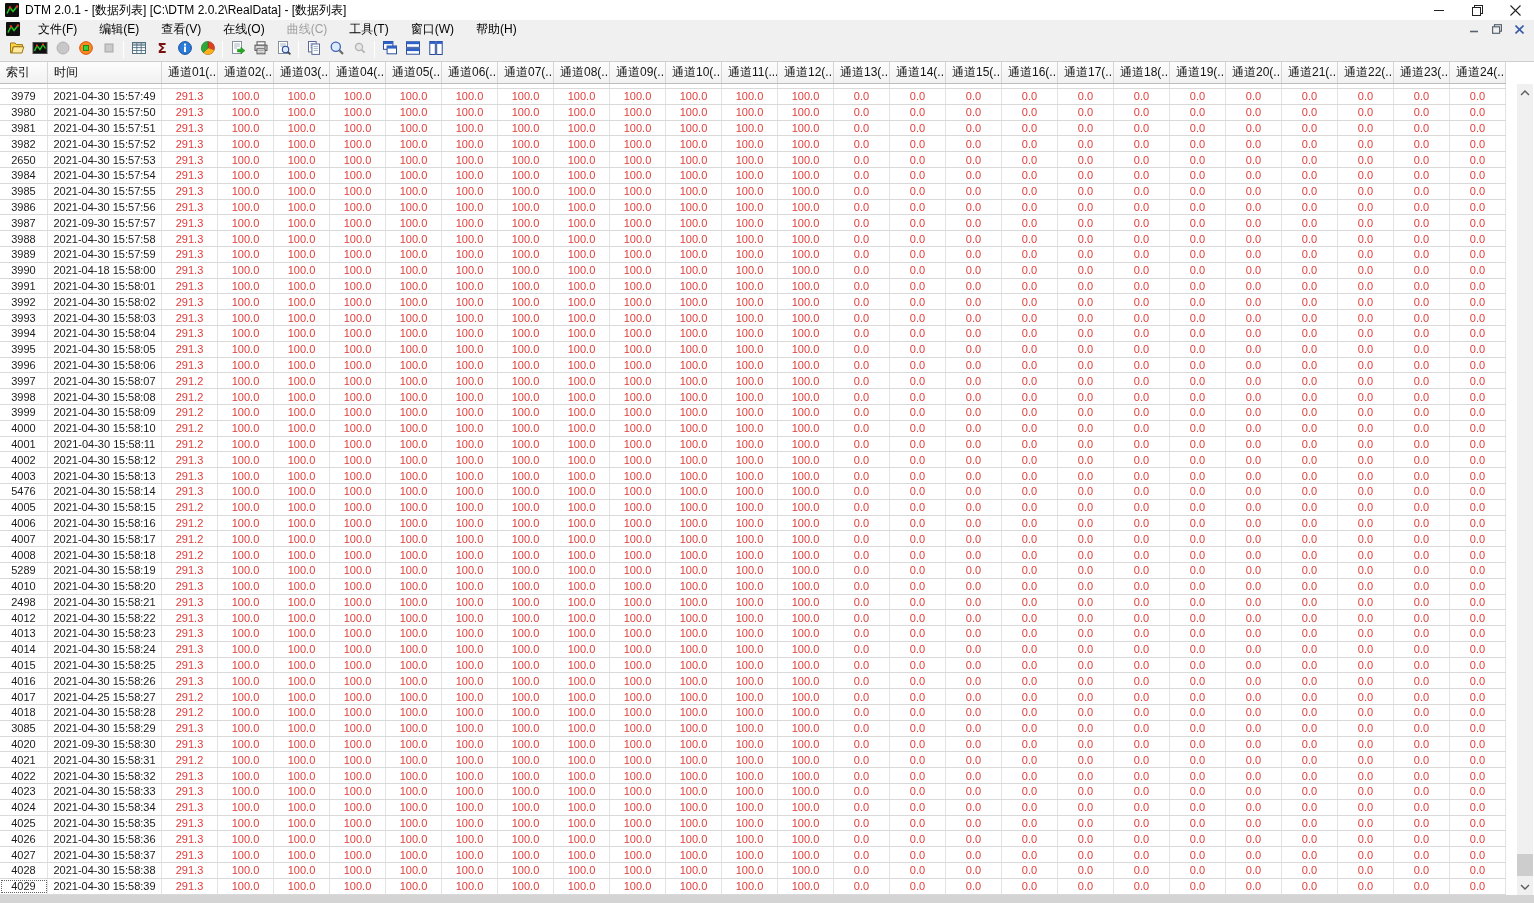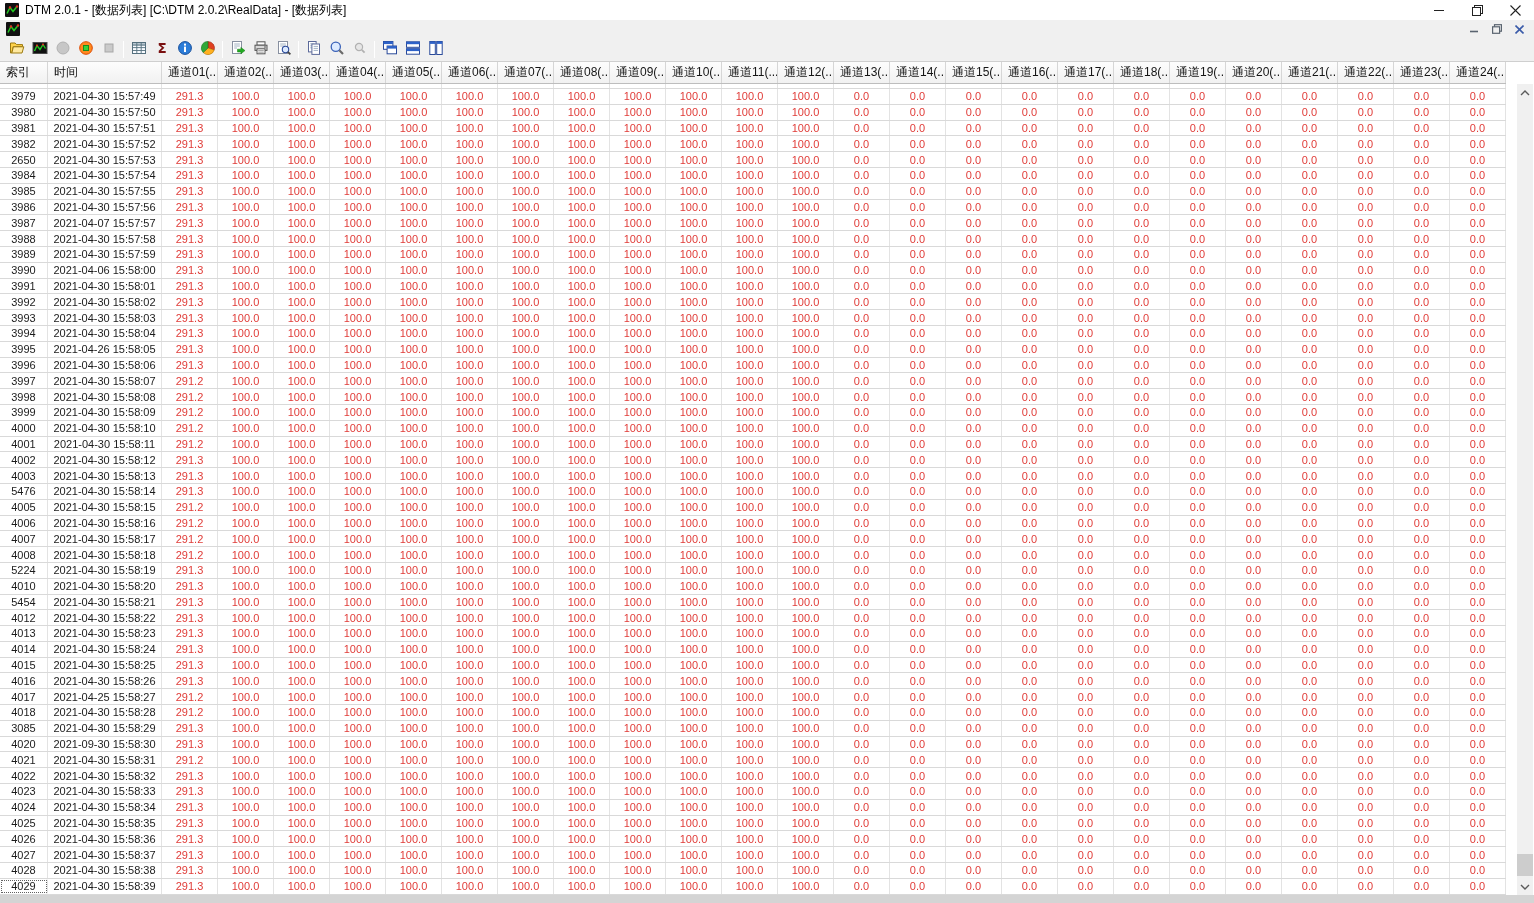--- a/index.html
+++ b/index.html
@@ -86,20 +86,30 @@
 
 <div class="menubar">
   <span class="mdi-sys-icon">
     <svg viewBox="0 0 14 14" width="14" height="14">
         <rect width="14" height="14" rx="1" fill="#101010"></rect>
         <polyline points="2,10.5 5,4.5 8,8.5 12,3.5" fill="none" stroke="#22cc22" stroke-width="1.5"></polyline>
         <circle cx="5" cy="4.5" r="1.2" fill="#e03020"></circle>
         <circle cx="12" cy="3.5" r="1.2" fill="#e03020"></circle>
       </svg>
   </span>
+  <div class="menu-items" id="menu-items">
+      <div class="menu-item">文件(F)</div>
+      <div class="menu-item">编辑(E)</div>
+      <div class="menu-item">查看(V)</div>
+      <div class="menu-item">在线(O)</div>
+      <div class="menu-item disabled">曲线(C)</div>
+      <div class="menu-item">工具(T)</div>
+      <div class="menu-item">窗口(W)</div>
+      <div class="menu-item">帮助(H)</div>
+    </div>
   <div class="mdi-controls">
     <div class="mdi-btn">
       <svg width="8" height="8" viewBox="0 0 8 8">
           <line x1="0" y1="6.5" x2="8" y2="6.5" stroke="#5a6470" stroke-width="1.6"></line>
         </svg>
     </div>
     <div class="mdi-btn">
       <svg width="10" height="10" viewBox="0 0 10 10" fill="none" stroke="#5a6470" stroke-width="1.2">
           <rect x="2.5" y="0.7" width="7" height="6.5"></rect>
           <rect x="0.6" y="2.8" width="7" height="6.5" fill="#f0f0f0"></rect>
@@ -524,21 +534,21 @@
         <div class="cell val" style="width: 56px;">0.0</div>
         <div class="cell val" style="width: 56px;">0.0</div>
         <div class="cell val" style="width: 56px;">0.0</div>
         <div class="cell val" style="width: 56px;">0.0</div>
         <div class="cell val" style="width: 56px;">0.0</div>
         <div class="cell val" style="width: 56px;">0.0</div>
         <div class="cell val" style="width: 56px;">0.0</div>
       </div>
       <div class="row">
         <div class="cell dark" style="width: 48px;">3987</div>
-        <div class="cell dark" style="width: 114px;">2021-04-07 15:57:57</div>
+        <div class="cell dark" style="width: 114px;">2021-09-30 15:57:57</div>
         <div class="cell val" style="width: 56px;">291.3</div>
         <div class="cell val" style="width: 56px;">100.0</div>
         <div class="cell val" style="width: 56px;">100.0</div>
         <div class="cell val" style="width: 56px;">100.0</div>
         <div class="cell val" style="width: 56px;">100.0</div>
         <div class="cell val" style="width: 56px;">100.0</div>
         <div class="cell val" style="width: 56px;">100.0</div>
         <div class="cell val" style="width: 56px;">100.0</div>
         <div class="cell val" style="width: 56px;">100.0</div>
         <div class="cell val" style="width: 56px;">100.0</div>
@@ -608,21 +618,21 @@
         <div class="cell val" style="width: 56px;">0.0</div>
         <div class="cell val" style="width: 56px;">0.0</div>
         <div class="cell val" style="width: 56px;">0.0</div>
         <div class="cell val" style="width: 56px;">0.0</div>
         <div class="cell val" style="width: 56px;">0.0</div>
         <div class="cell val" style="width: 56px;">0.0</div>
         <div class="cell val" style="width: 56px;">0.0</div>
       </div>
       <div class="row">
         <div class="cell dark" style="width: 48px;">3990</div>
-        <div class="cell dark" style="width: 114px;">2021-04-06 15:58:00</div>
+        <div class="cell dark" style="width: 114px;">2021-04-18 15:58:00</div>
         <div class="cell val" style="width: 56px;">291.3</div>
         <div class="cell val" style="width: 56px;">100.0</div>
         <div class="cell val" style="width: 56px;">100.0</div>
         <div class="cell val" style="width: 56px;">100.0</div>
         <div class="cell val" style="width: 56px;">100.0</div>
         <div class="cell val" style="width: 56px;">100.0</div>
         <div class="cell val" style="width: 56px;">100.0</div>
         <div class="cell val" style="width: 56px;">100.0</div>
         <div class="cell val" style="width: 56px;">100.0</div>
         <div class="cell val" style="width: 56px;">100.0</div>
@@ -748,21 +758,21 @@
         <div class="cell val" style="width: 56px;">0.0</div>
         <div class="cell val" style="width: 56px;">0.0</div>
         <div class="cell val" style="width: 56px;">0.0</div>
         <div class="cell val" style="width: 56px;">0.0</div>
         <div class="cell val" style="width: 56px;">0.0</div>
         <div class="cell val" style="width: 56px;">0.0</div>
         <div class="cell val" style="width: 56px;">0.0</div>
       </div>
       <div class="row">
         <div class="cell dark" style="width: 48px;">3995</div>
-        <div class="cell dark" style="width: 114px;">2021-04-26 15:58:05</div>
+        <div class="cell dark" style="width: 114px;">2021-04-30 15:58:05</div>
         <div class="cell val" style="width: 56px;">291.3</div>
         <div class="cell val" style="width: 56px;">100.0</div>
         <div class="cell val" style="width: 56px;">100.0</div>
         <div class="cell val" style="width: 56px;">100.0</div>
         <div class="cell val" style="width: 56px;">100.0</div>
         <div class="cell val" style="width: 56px;">100.0</div>
         <div class="cell val" style="width: 56px;">100.0</div>
         <div class="cell val" style="width: 56px;">100.0</div>
         <div class="cell val" style="width: 56px;">100.0</div>
         <div class="cell val" style="width: 56px;">100.0</div>
@@ -1139,21 +1149,21 @@
         <div class="cell val" style="width: 56px;">0.0</div>
         <div class="cell val" style="width: 56px;">0.0</div>
         <div class="cell val" style="width: 56px;">0.0</div>
         <div class="cell val" style="width: 56px;">0.0</div>
         <div class="cell val" style="width: 56px;">0.0</div>
         <div class="cell val" style="width: 56px;">0.0</div>
         <div class="cell val" style="width: 56px;">0.0</div>
         <div class="cell val" style="width: 56px;">0.0</div>
       </div>
       <div class="row">
-        <div class="cell dark" style="width: 48px;">5224</div>
+        <div class="cell dark" style="width: 48px;">5289</div>
         <div class="cell dark" style="width: 114px;">2021-04-30 15:58:19</div>
         <div class="cell val" style="width: 56px;">291.3</div>
         <div class="cell val" style="width: 56px;">100.0</div>
         <div class="cell val" style="width: 56px;">100.0</div>
         <div class="cell val" style="width: 56px;">100.0</div>
         <div class="cell val" style="width: 56px;">100.0</div>
         <div class="cell val" style="width: 56px;">100.0</div>
         <div class="cell val" style="width: 56px;">100.0</div>
         <div class="cell val" style="width: 56px;">100.0</div>
         <div class="cell val" style="width: 56px;">100.0</div>
@@ -1195,21 +1205,21 @@
         <div class="cell val" style="width: 56px;">0.0</div>
         <div class="cell val" style="width: 56px;">0.0</div>
         <div class="cell val" style="width: 56px;">0.0</div>
         <div class="cell val" style="width: 56px;">0.0</div>
         <div class="cell val" style="width: 56px;">0.0</div>
         <div class="cell val" style="width: 56px;">0.0</div>
         <div class="cell val" style="width: 56px;">0.0</div>
         <div class="cell val" style="width: 56px;">0.0</div>
       </div>
       <div class="row">
-        <div class="cell dark" style="width: 48px;">5454</div>
+        <div class="cell dark" style="width: 48px;">2498</div>
         <div class="cell dark" style="width: 114px;">2021-04-30 15:58:21</div>
         <div class="cell val" style="width: 56px;">291.3</div>
         <div class="cell val" style="width: 56px;">100.0</div>
         <div class="cell val" style="width: 56px;">100.0</div>
         <div class="cell val" style="width: 56px;">100.0</div>
         <div class="cell val" style="width: 56px;">100.0</div>
         <div class="cell val" style="width: 56px;">100.0</div>
         <div class="cell val" style="width: 56px;">100.0</div>
         <div class="cell val" style="width: 56px;">100.0</div>
         <div class="cell val" style="width: 56px;">100.0</div>

